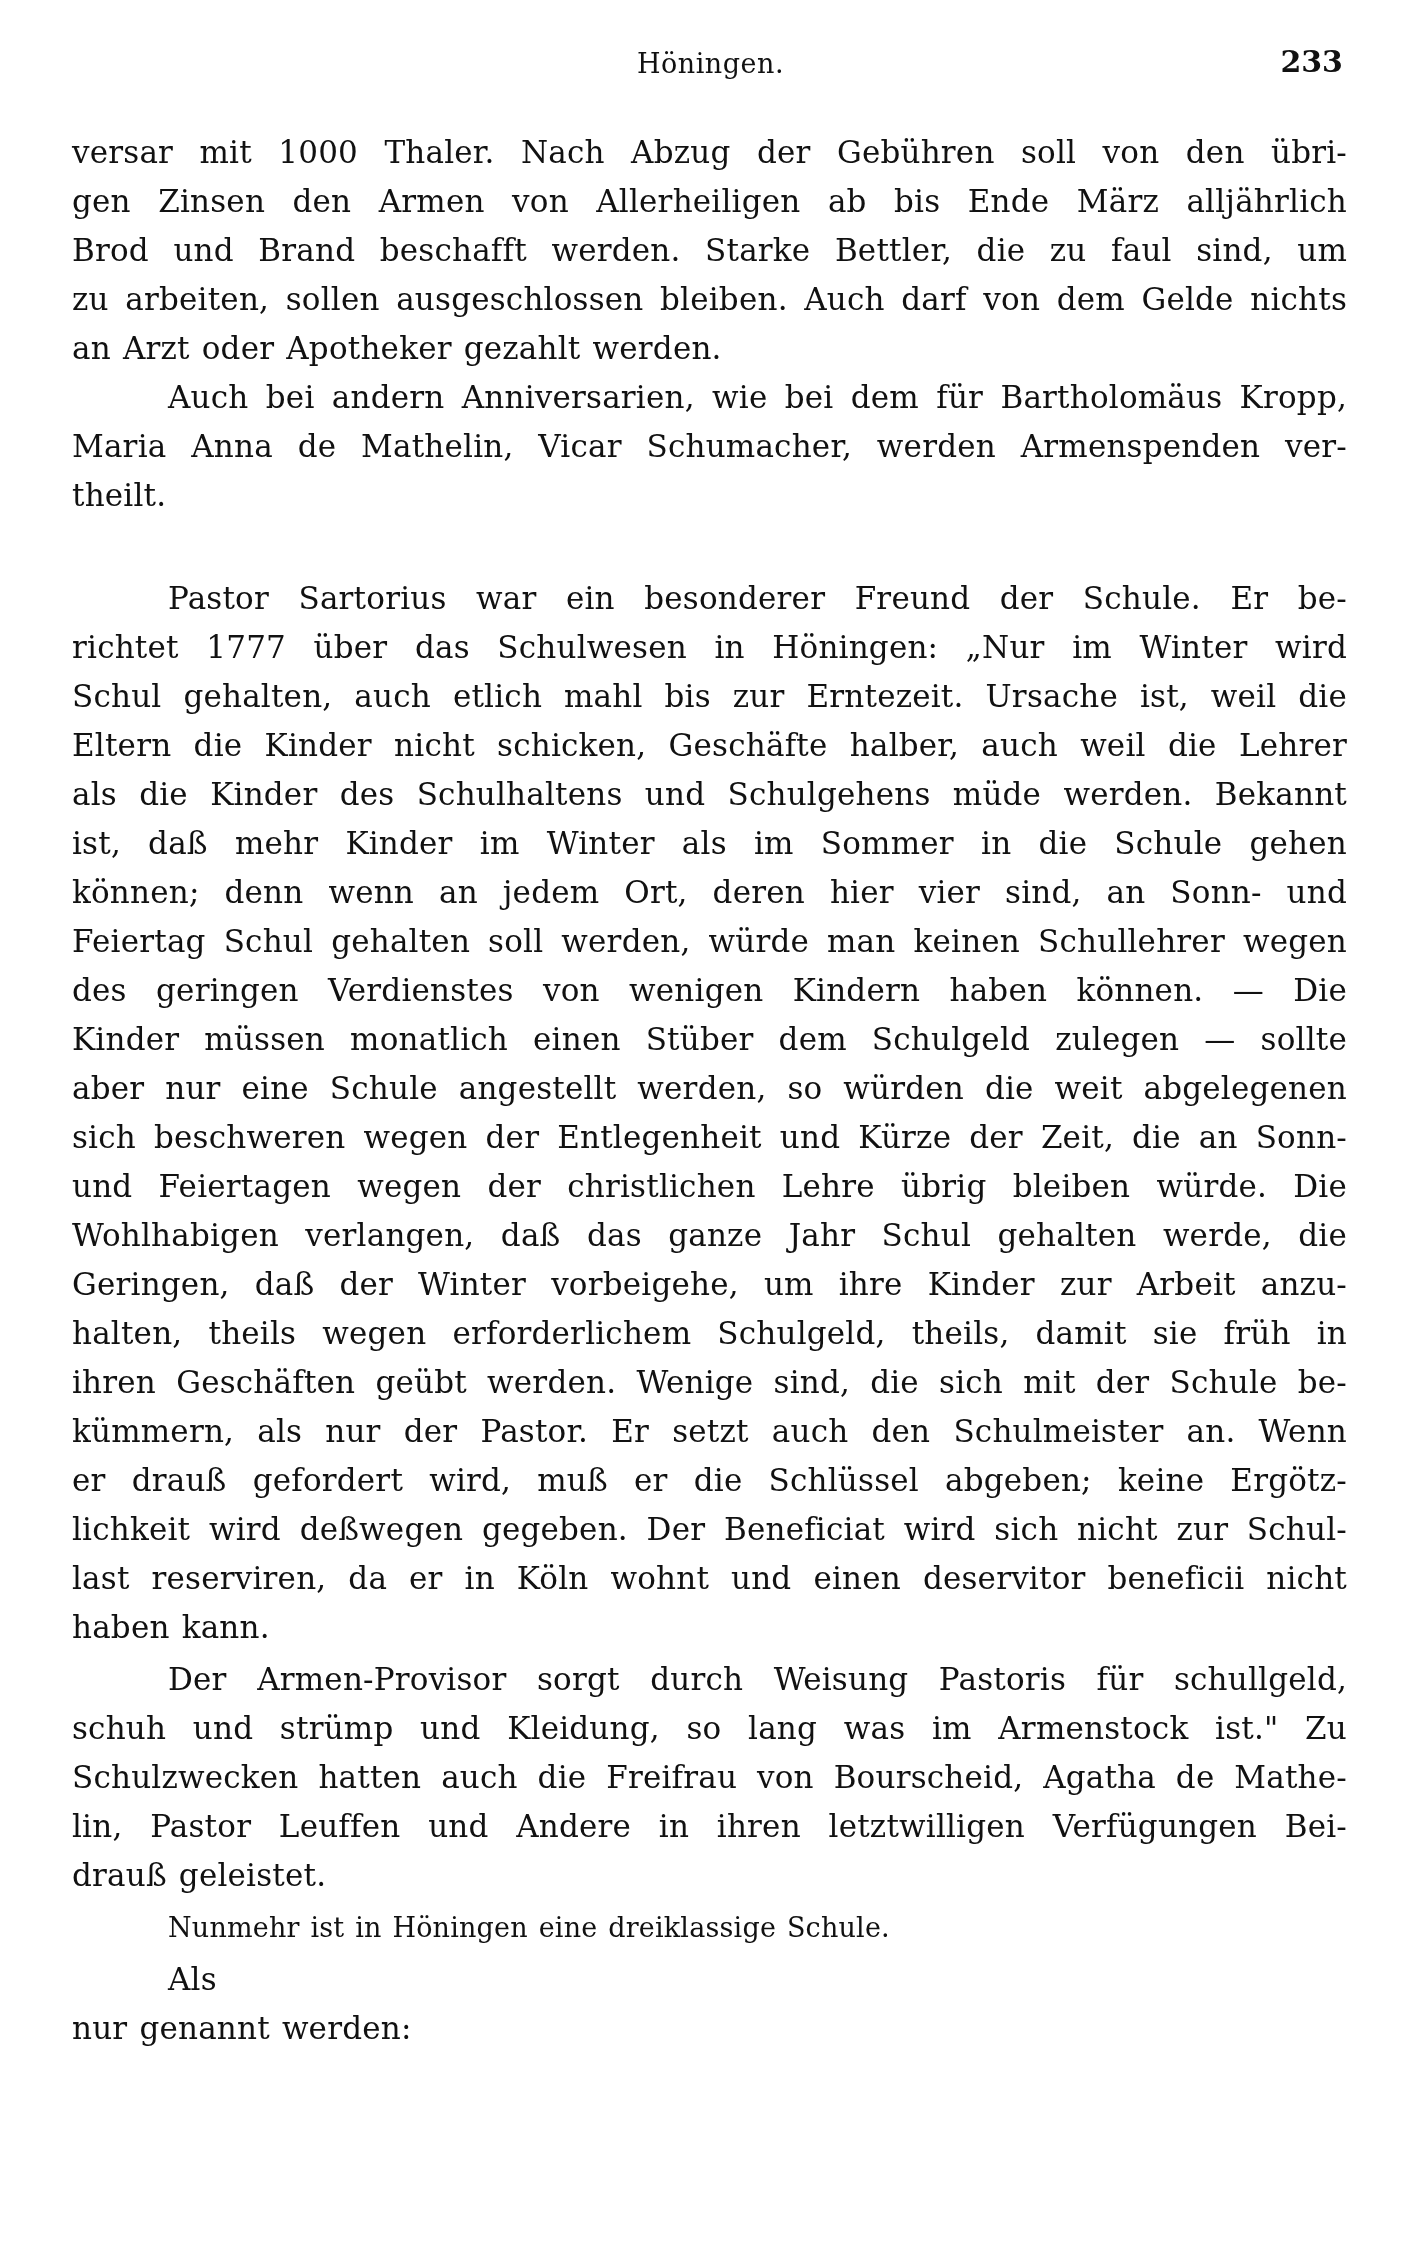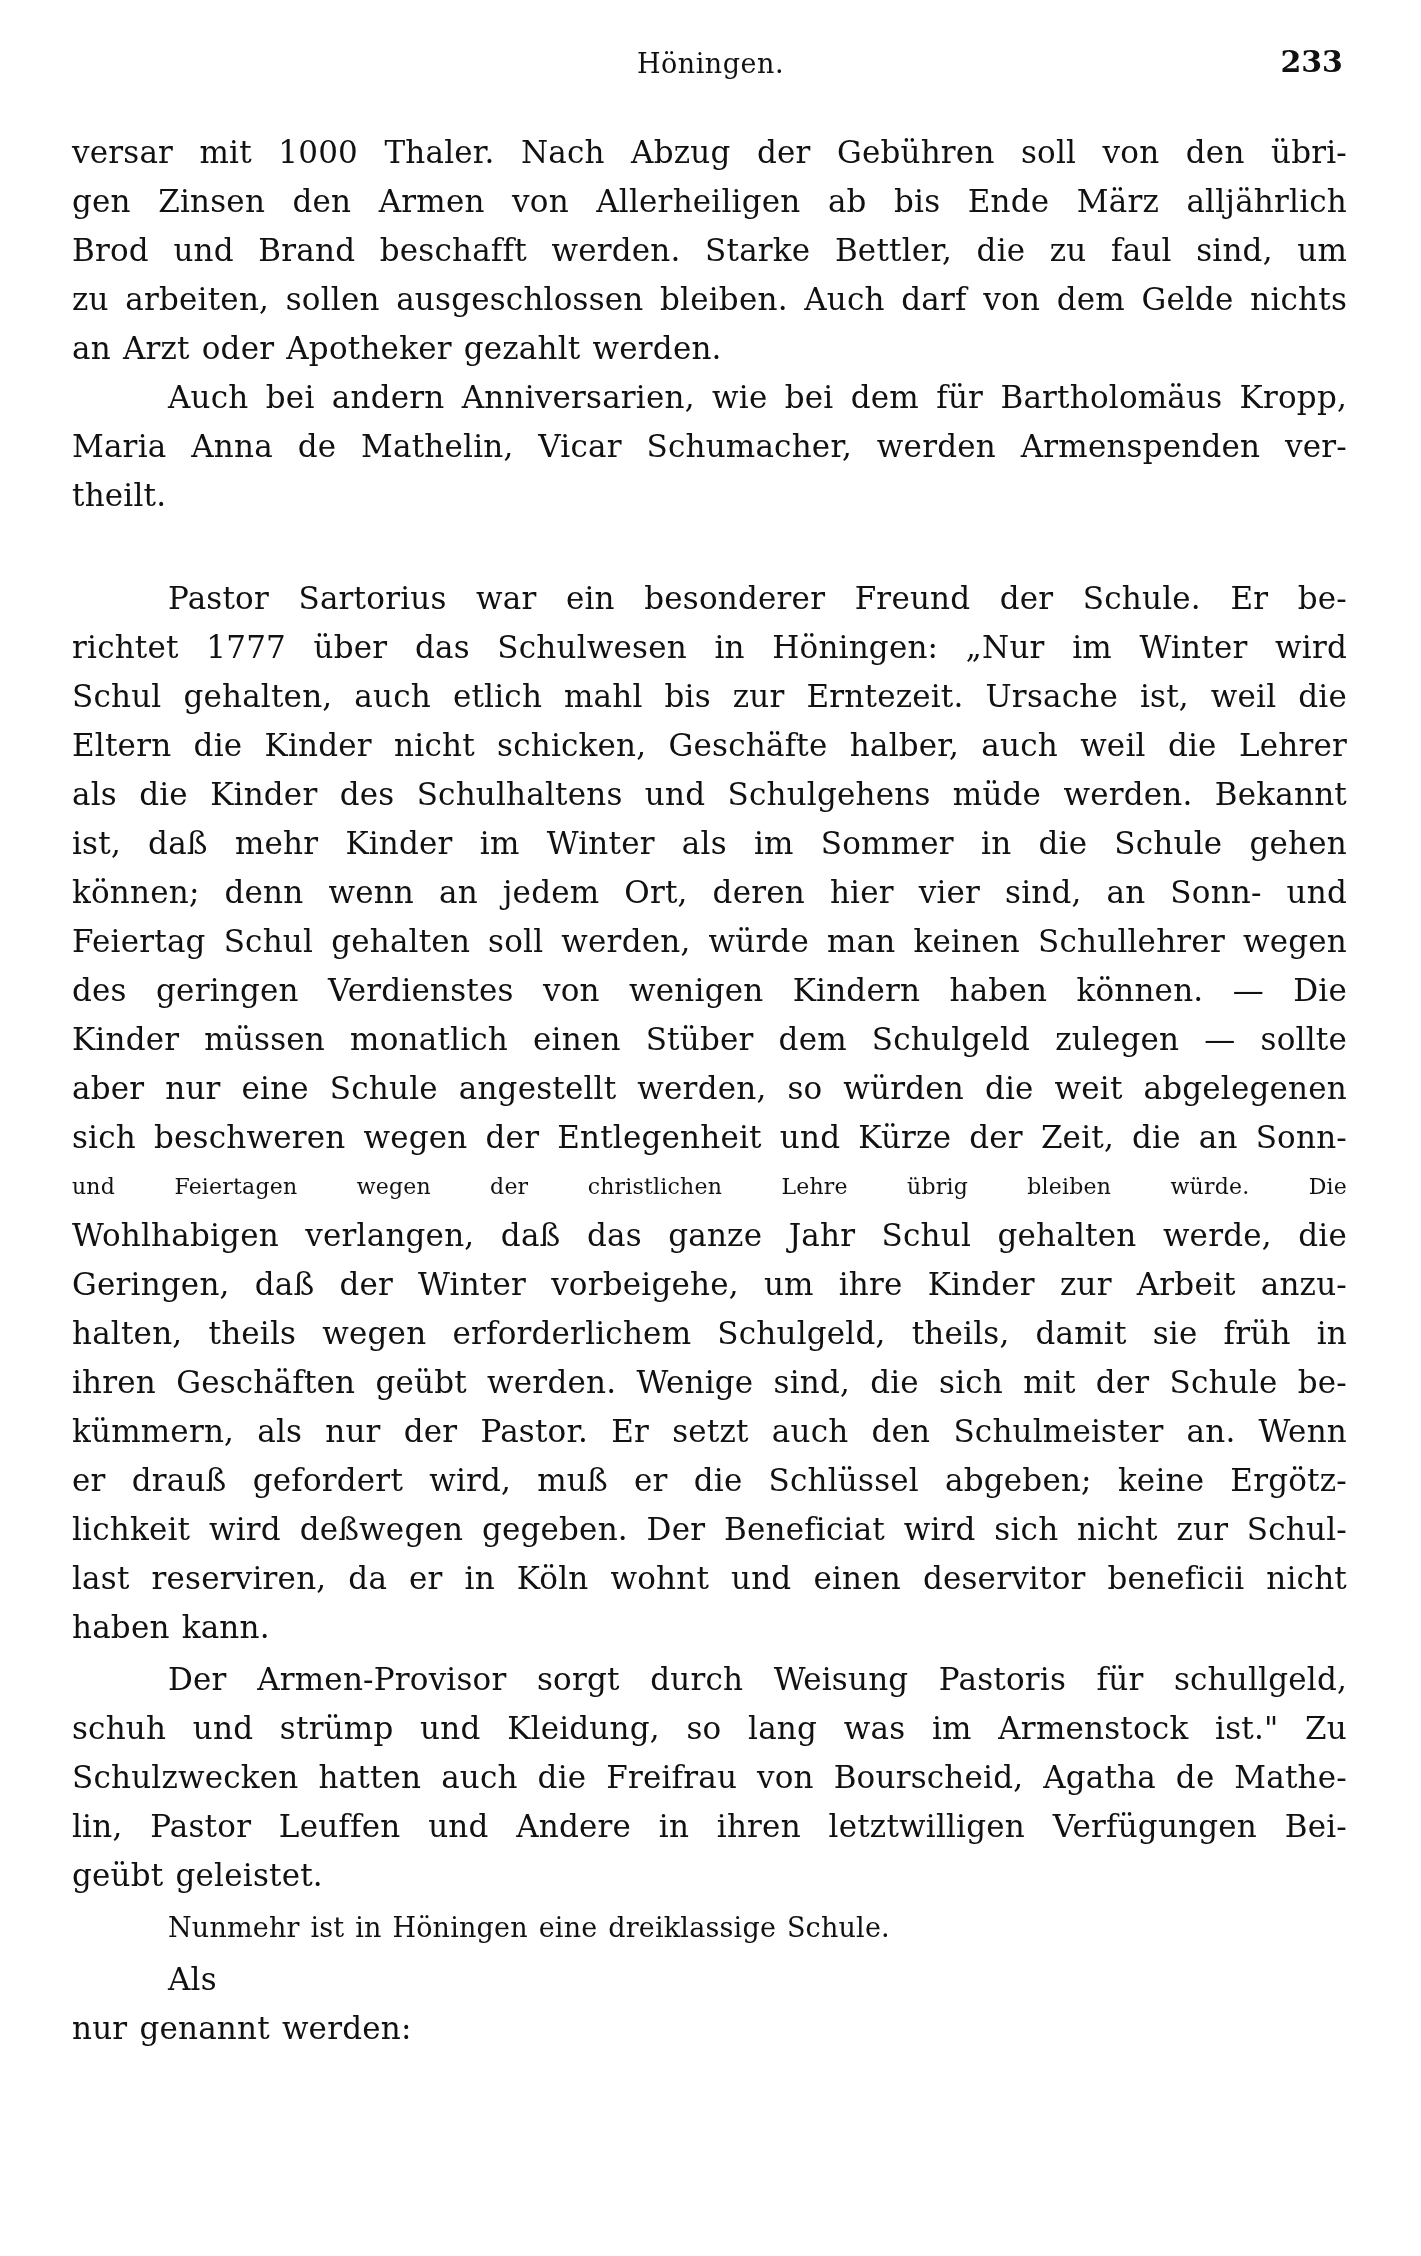--- a/index.html
+++ b/index.html
@@ -55,40 +55,40 @@
       <span class="line" style="white-space: nowrap; font-size: 31px;">Schul gehalten, auch etlich mahl bis zur Erntezeit.  Ursache ist, weil die</span>
       <span class="line" style="white-space: nowrap; font-size: 31px;">Eltern die Kinder nicht schicken, Geschäfte halber, auch weil die Lehrer</span>
       <span class="line" style="white-space: nowrap; font-size: 31px;">als die Kinder des Schulhaltens und Schulgehens müde werden.  Bekannt</span>
       <span class="line" style="white-space: nowrap; font-size: 31px;">ist, daß mehr Kinder im Winter als im Sommer in die Schule gehen</span>
       <span class="line" style="white-space: nowrap; font-size: 31px;">können; denn wenn an jedem Ort, deren hier vier sind, an Sonn- und</span>
       <span class="line" style="white-space: nowrap; font-size: 31px;">Feiertag Schul gehalten soll werden, würde man keinen Schullehrer wegen</span>
       <span class="line" style="white-space: nowrap; font-size: 31px;">des geringen Verdienstes von wenigen Kindern haben können. — Die</span>
       <span class="line" style="white-space: nowrap; font-size: 31px;">Kinder müssen monatlich einen Stüber dem Schulgeld zulegen — sollte</span>
       <span class="line" style="white-space: nowrap; font-size: 31px;">aber nur eine Schule angestellt werden, so würden die weit abgelegenen</span>
       <span class="line" style="white-space: nowrap; font-size: 31px;">sich beschweren wegen der Entlegenheit und Kürze der Zeit, die an Sonn-</span>
-      <span class="line" style="white-space: nowrap; font-size: 22px;">und Feiertagen wegen der christlichen Lehre übrig bleiben würde.  Die</span>
+      <span class="line" style="white-space: nowrap; font-size: 31px;">und Feiertagen wegen der christlichen Lehre übrig bleiben würde.  Die</span>
       <span class="line" style="white-space: nowrap; font-size: 31px;">Wohlhabigen verlangen, daß das ganze Jahr Schul gehalten werde, die</span>
       <span class="line" style="white-space: nowrap; font-size: 31px;">Geringen, daß der Winter vorbeigehe, um ihre Kinder zur Arbeit anzu-</span>
       <span class="line" style="white-space: nowrap; font-size: 31px;">halten, theils wegen erforderlichem Schulgeld, theils, damit sie früh in</span>
       <span class="line" style="white-space: nowrap; font-size: 31px;">ihren Geschäften geübt werden.  Wenige sind, die sich mit der Schule be-</span>
       <span class="line" style="white-space: nowrap; font-size: 31px;">kümmern, als nur der Pastor.  Er setzt auch den Schulmeister an.  Wenn</span>
       <span class="line" style="white-space: nowrap; font-size: 31px;">er drauß gefordert wird, muß er die Schlüssel abgeben; keine Ergötz-</span>
       <span class="line" style="white-space: nowrap; font-size: 31px;">lichkeit wird deßwegen gegeben.  Der Beneficiat wird sich nicht zur Schul-</span>
       <span class="line" style="white-space: nowrap; font-size: 31px;">last reserviren, da er in Köln wohnt und einen deservitor beneficii nicht</span>
       <span class="line last" style="white-space: nowrap; font-size: 31px;">haben kann.</span>
     </div>
 
     <span class="para-spacer"></span>
 
     <div>
       <span class="line indent" style="white-space: nowrap; font-size: 31px;">Der Armen-Provisor sorgt durch Weisung Pastoris für schullgeld,</span>
       <span class="line" style="white-space: nowrap; font-size: 31px;">schuh und strümp und Kleidung, so lang was im Armenstock ist."  Zu</span>
       <span class="line" style="white-space: nowrap; font-size: 31px;">Schulzwecken hatten auch die Freifrau von Bourscheid, Agatha de Mathe-</span>
       <span class="line" style="white-space: nowrap; font-size: 31px;">lin, Pastor Leuffen und Andere in ihren letztwilligen Verfügungen Bei-</span>
-      <span class="line last" style="white-space: nowrap; font-size: 31px;">geübt geleistet.</span>
+      <span class="line last" style="white-space: nowrap; font-size: 31px;">drauß geleistet.</span>
     </div>
 
     <span class="para-spacer"></span>
 
     <div>
       <span class="line indent last" style="white-space: nowrap; font-size: 27px;">Nunmehr ist in Höningen eine dreiklassige Schule.</span>
     </div>
 
     <span class="para-spacer"></span>
 

